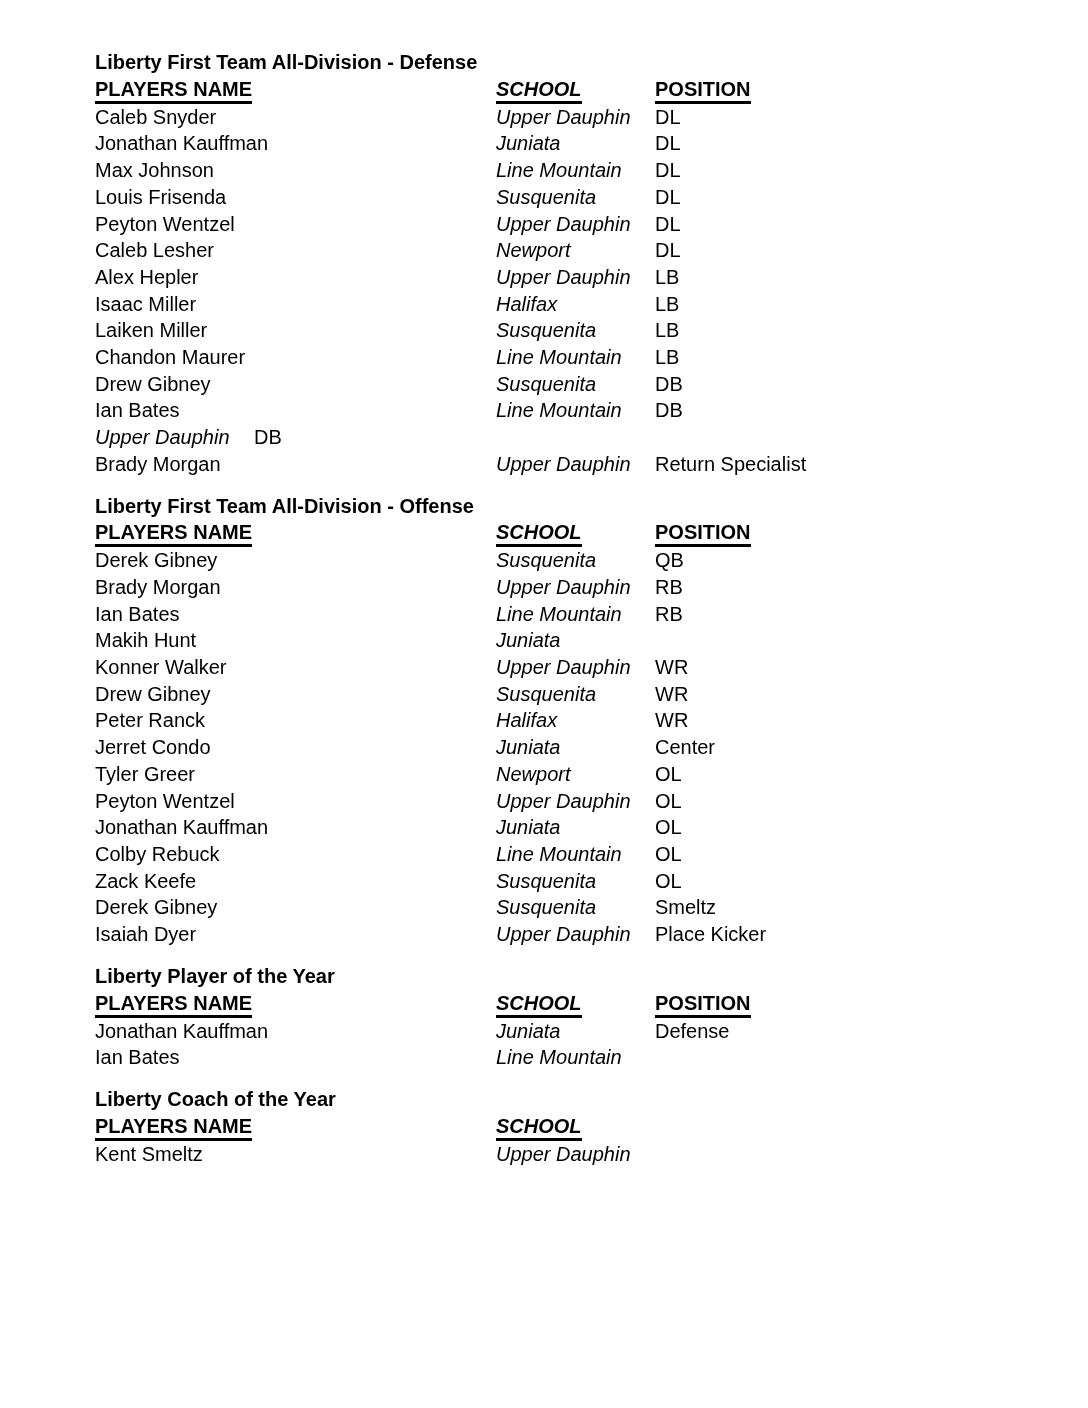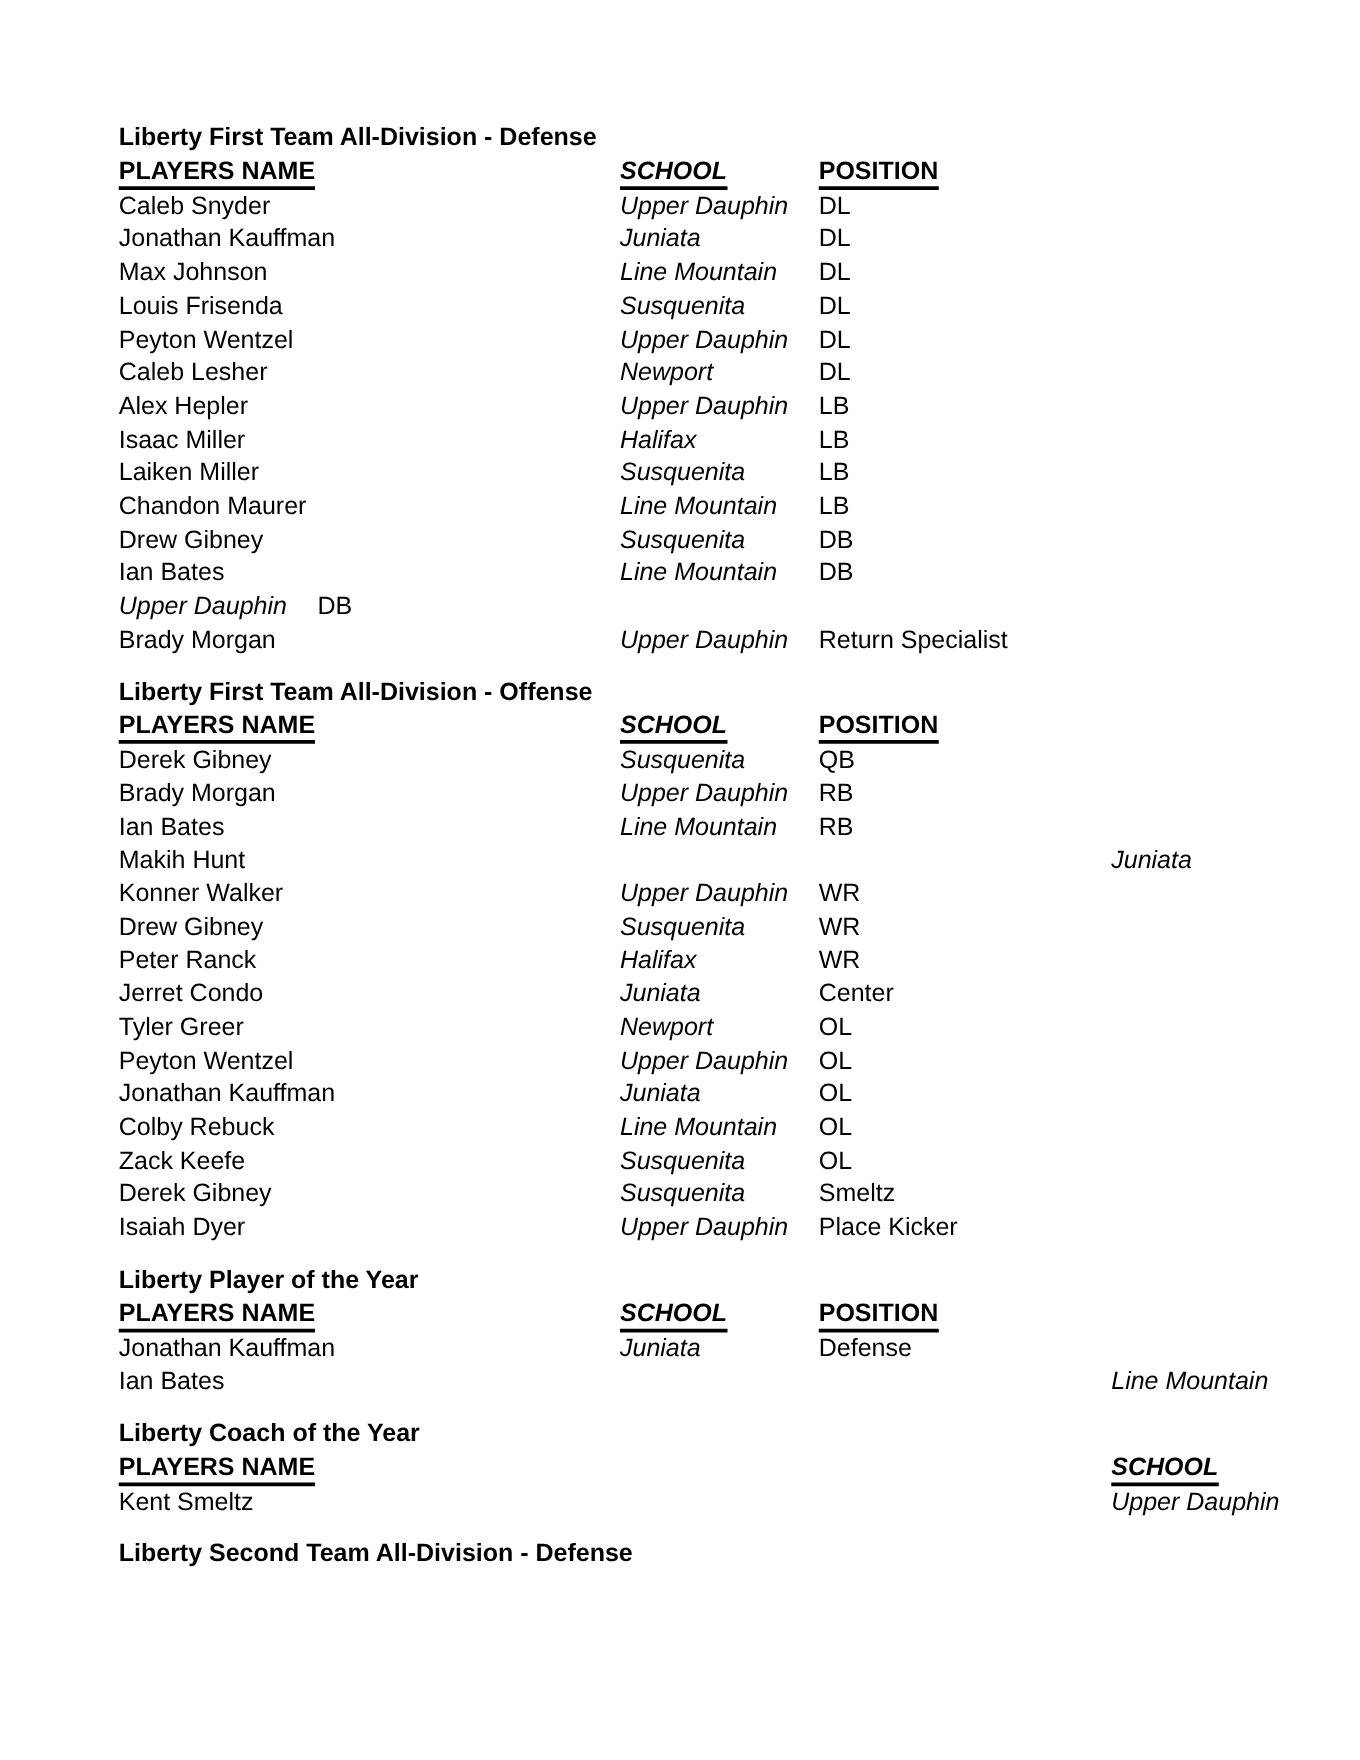--- a/index.html
+++ b/index.html
@@ -7,28 +7,28 @@
     width: 1088px;
     height: 1408px;
     background: #ffffff;
     overflow: hidden;
   }
   body {
     font-family: "Liberation Sans", sans-serif;
     color: #000000;
   }
   #document-page {
-    padding: 97px 40px 0 95px;
+    padding: 49px 40px 0 95px;
     font-size: 20px;
     line-height: 26.7px;
   }
   .section { margin-top: 15px; }
   .section:first-child { margin-top: 0; }
   .section-title { font-weight: bold; }
-  .row { display: flex; justify-content: space-between; }
+  .row { display: flex; }
   .cell { white-space: nowrap; }
   .col0 { width: 401px; }
   .col1 { width: 159px; font-style: italic; }
   .col2 { flex: 1; }
   .header-row .cell { font-weight: bold; }
   .underline {
     display: inline-block;
     line-height: 22px;
     border-bottom: 3px solid #000000;
     padding-bottom: 1px;
@@ -218,16 +218,13 @@
       <div class="section-title">Liberty Coach of the Year</div>
       <div class="row header-row">
         <div class="cell col0"><span class="underline">PLAYERS NAME</span></div>
         <div class="cell col1"><span class="underline">SCHOOL</span></div>
       </div>
       <div class="row">
         <div class="cell col0">Kent Smeltz</div>
         <div class="cell col1">Upper Dauphin</div>
       </div>
     </section>
-    <section class="section">
-      <div class="section-title">Liberty Second Team All-Division - Defense</div>
-    </section>
   </div>
 
 </body></html>

